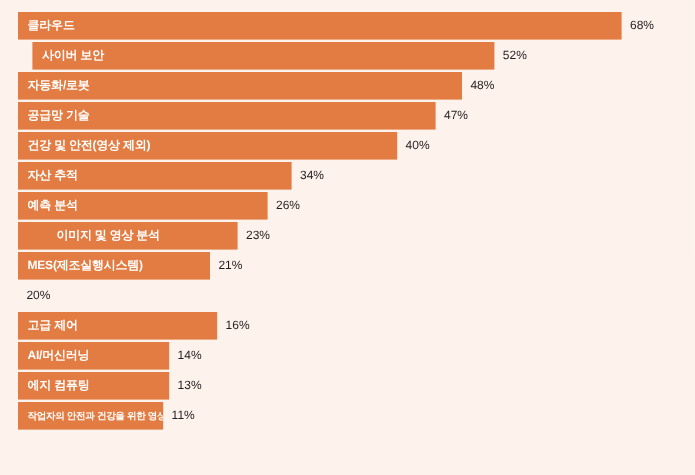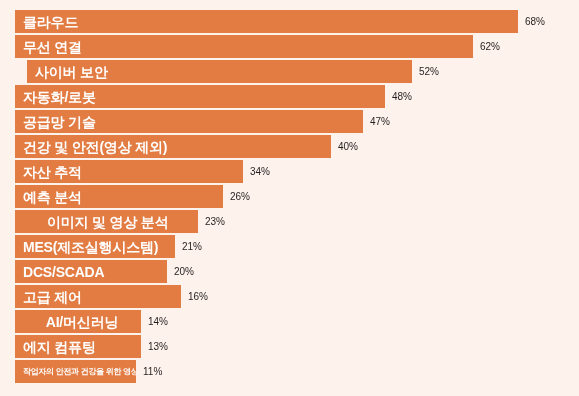--- a/index.html
+++ b/index.html
@@ -38,21 +38,21 @@
     background: #e27c42;
     display: flex;
     align-items: center;
     box-sizing: border-box;
     padding-left: 8px;
     overflow: hidden;
     flex: none;
   }
   .bar-label {
     color: #ffffff;
-    font-size: 14px;
+    font-size: 10px;
     font-weight: bold;
     white-space: nowrap;
     letter-spacing: -0.2px;
     line-height: 1;
   }
   .bar-label.tiny {
     font-size: 8px;
     letter-spacing: -0.3px;
   }
   .bar-value {
@@ -67,26 +67,20 @@
 </head>
 <body>
 
 <div id="chart-root">
   <div class="bar-list">
       <div class="bar-row">
         <div class="bar" style="width: 503px;">
           <span class="bar-label">클라우드</span>
         </div>
         <span class="bar-value">68%</span>
-      </div>
-      <div class="bar-row">
-        <div class="bar" style="width: 458px;">
-          <span class="bar-label">무선 연결</span>
-        </div>
-        <span class="bar-value">62%</span>
       </div>
       <div class="bar-row">
         <div class="bar" style="width: 385px; margin-left: 12px;">
           <span class="bar-label">사이버 보안</span>
         </div>
         <span class="bar-value">52%</span>
       </div>
       <div class="bar-row">
         <div class="bar" style="width: 370px;">
           <span class="bar-label">자동화/로봇</span>
@@ -123,33 +117,30 @@
         </div>
         <span class="bar-value">23%</span>
       </div>
       <div class="bar-row">
         <div class="bar" style="width: 160px;">
           <span class="bar-label">MES(제조실행시스템)</span>
         </div>
         <span class="bar-value">21%</span>
       </div>
       <div class="bar-row">
-        <div class="bar" style="width: 152px;">
-          <span class="bar-label">DCS/SCADA</span>
-        </div>
         <span class="bar-value">20%</span>
       </div>
       <div class="bar-row">
         <div class="bar" style="width: 166px;">
           <span class="bar-label">고급 제어</span>
         </div>
         <span class="bar-value">16%</span>
       </div>
       <div class="bar-row">
-        <div class="bar" style="width: 126px; justify-content: center;">
+        <div class="bar" style="width: 126px;">
           <span class="bar-label">AI/머신러닝</span>
         </div>
         <span class="bar-value">14%</span>
       </div>
       <div class="bar-row">
         <div class="bar" style="width: 126px;">
           <span class="bar-label">에지 컴퓨팅</span>
         </div>
         <span class="bar-value">13%</span>
       </div>

